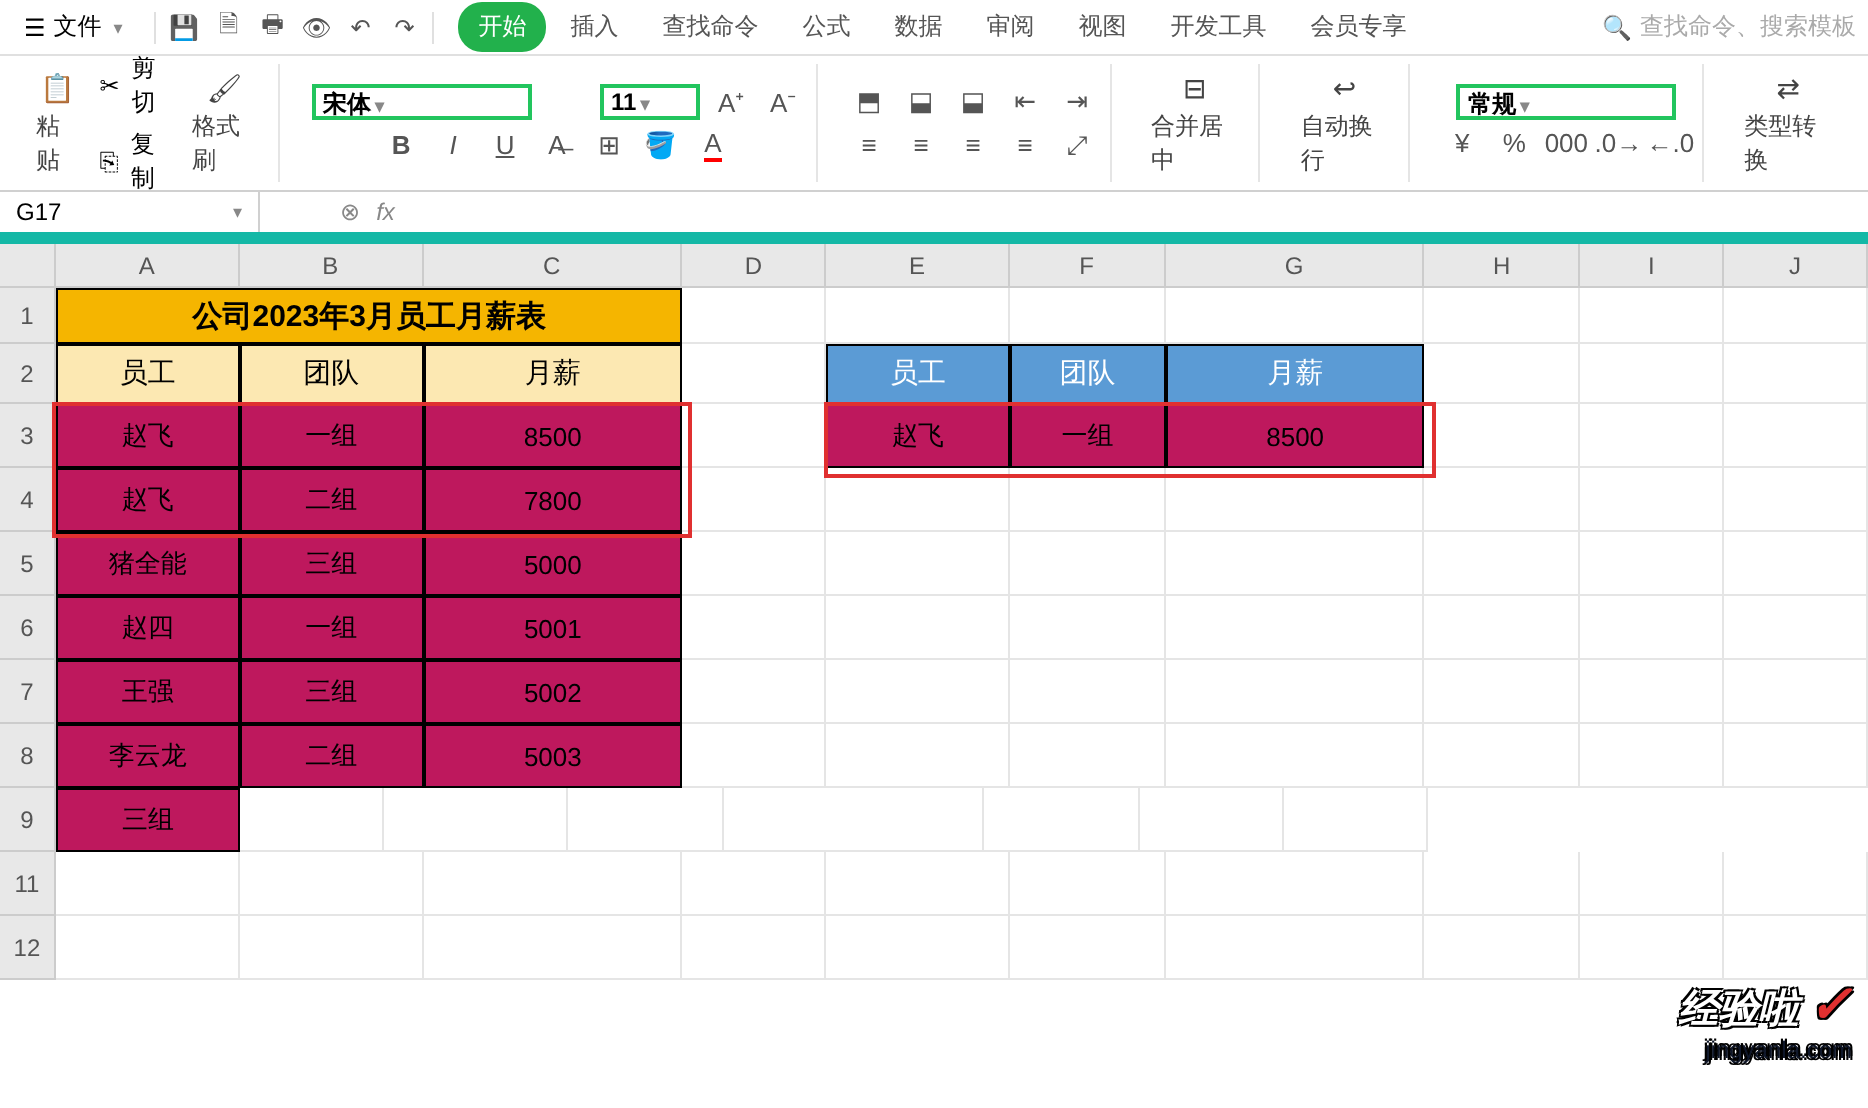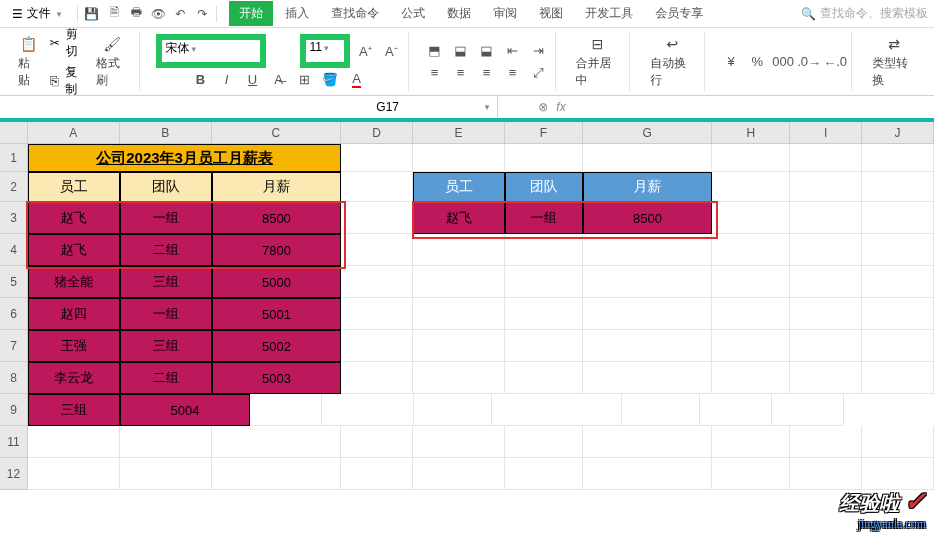--- a/index.html
+++ b/index.html
@@ -3,65 +3,65 @@
 <meta charset="utf-8">
 <style>
 * { box-sizing: border-box; margin: 0; padding: 0; font-family: "Microsoft YaHei", sans-serif; }
 body { background: #fff; width: 934px; height: 554px; overflow: hidden; position: relative; }
 
 .menubar { display: flex; align-items: center; height: 28px; background: #fff; border-bottom: 1px solid #e0e0e0; font-size: 12px; padding: 0 6px; gap: 4px; }
 .menubar .file-btn { display: flex; align-items: center; gap: 4px; padding: 2px 6px; }
 .menubar .qa-icons { display: flex; gap: 6px; margin-left: 6px; padding: 0 6px; border-left: 1px solid #e0e0e0; border-right: 1px solid #e0e0e0; }
 .menubar .qa-icons span { width: 16px; height: 16px; display: flex; align-items: center; justify-content: center; color: #555; }
 .menubar .tabs { display: flex; gap: 2px; margin-left: 8px; }
-.menubar .tab { padding: 4px 10px; cursor: pointer; color: #555; border-radius: 0; }
+.menubar .tab { padding: 4px 10px; cursor: pointer; color: #555; border-radius: 12px; }
 .menubar .tab.active { background: #22b14c; color: #fff; }
 .menubar .search { margin-left: auto; color: #aaa; font-size: 12px; display: flex; align-items: center; gap: 4px; }
 
 .ribbon { display: flex; align-items: center; height: 68px; background: #fff; border-bottom: 1px solid #d0d0d0; padding: 4px 8px; gap: 10px; font-size: 12px; }
 .rgroup { display: flex; flex-direction: column; gap: 2px; align-items: center; padding: 0 6px; border-right: 1px solid #e5e5e5; height: 100%; justify-content: center; }
 .rgroup.nb { border-right: none; }
 .rrow { display: flex; gap: 6px; align-items: center; }
 .ribbon-btn { display: flex; flex-direction: column; align-items: center; gap: 2px; padding: 2px 4px; cursor: pointer; color: #444; }
 .ribbon-btn .ico { width: 18px; height: 18px; display: flex; align-items: center; justify-content: center; font-size: 14px; }
-.font-select { border: 6px solid #22c55e; height: 34px; font-size: 12px; padding: 0 18px 0 4px; background: #fff; position: relative; }
+.font-select { border: 2px solid #22c55e; height: 18px; font-size: 12px; padding: 0 18px 0 4px; background: #fff; position: relative; font-weight: bold; }
 .font-select.small { width: 50px; margin-left: 28px; }
 .font-select.med { width: 110px; }
 .mini-btn { width: 20px; height: 20px; display: flex; align-items: center; justify-content: center; border: 1px solid transparent; cursor: pointer; font-size: 13px; color: #555; }
 
-.namebox-row { display: flex; align-items: center; height: 26px; border-bottom: 4px solid #14b8a6; font-size: 12px; justify-content: center; }
+.namebox-row { display: flex; align-items: center; height: 26px; border-bottom: 6px solid #14b8a6; font-size: 12px; }
 .namebox { width: 130px; border-right: 1px solid #d0d0d0; padding: 0 8px; display: flex; align-items: center; justify-content: space-between; height: 100%; }
 .fx-area { display: flex; align-items: center; gap: 8px; padding-left: 40px; color: #888; }
 
 .sheet-area { position: relative; }
 .col-headers { display: flex; height: 22px; }
 .corner { width: 28px; background: #e8e8e8; border-right: 1px solid #ccc; border-bottom: 1px solid #ccc; }
 .col-h { background: #e8e8e8; border-right: 1px solid #ccc; border-bottom: 1px solid #ccc; text-align: center; font-size: 12px; line-height: 22px; color: #555; }
 .row { display: flex; }
 .row-h { width: 28px; background: #e8e8e8; border-right: 1px solid #ccc; border-bottom: 1px solid #ccc; text-align: center; font-size: 12px; color: #555; display: flex; align-items: center; justify-content: center; }
 .cell { border-right: 1px solid #e5e5e5; border-bottom: 1px solid #e5e5e5; font-size: 13px; display: flex; align-items: center; justify-content: center; background: #fff; }
 
 .cA { width: 92px; } .cB { width: 92px; } .cC { width: 130px; }
 .cD { width: 72px; } .cE { width: 92px; } .cF { width: 78px; }
 .cG { width: 130px; } .cH { width: 78px; } .cI { width: 72px; } .cJ { width: 72px; }
 
 .r1 { height: 28px; } .r2 { height: 30px; } .rN { height: 32px; }
 
-.title-cell { background: #f5b500; font-weight: bold; font-size: 15px; border: 1px solid #000; text-decoration: underline; }
+.title-cell { background: #f5b500; font-weight: bold; font-size: 15px; border: 1px solid #000; }
 .hdr-cell { background: #fce8b2; border: 1px solid #000; font-size: 14px; }
 .data-cell { border: 1px solid #000; background: #be185d; }
 .blue-hdr { background: #5b9bd5; color: #fff; border: 1px solid #000; font-size: 14px; }
 
 .redbox1 { position: absolute; border: 2px solid #e03030; left: 26px; top: 79px; width: 320px; height: 68px; pointer-events: none; }
 .redbox2 { position: absolute; border: 2px solid #e03030; left: 412px; top: 79px; width: 306px; height: 38px; pointer-events: none; }
 
 .watermark { position: absolute; right: 8px; bottom: 22px; text-align: right; }
 .watermark .line1 { font-family: cursive; font-weight: bold; font-size: 20px; color: #fff; text-shadow: -1px -1px 0 #000,1px -1px 0 #000,-1px 1px 0 #000,1px 1px 0 #000; font-style: italic; }
 .watermark .line1 .chk { color: #e03030; font-size: 26px; }
-.watermark .line2 { font-size: 12px; color: #3b82f6; text-shadow: -1px -1px 0 #000,1px -1px 0 #000,-1px 1px 0 #000,1px 1px 0 #000; font-family: Liberation Serif, serif; }
+.watermark .line2 { font-size: 12px; color: #0f172a; text-shadow: -1px -1px 0 #000,1px -1px 0 #000,-1px 1px 0 #000,1px 1px 0 #000; }
 
 .caret { font-size: 9px; color: #888; margin-left: 2px; }
 </style>
 </head>
 <body>
 
 <div class="menubar">
   <div class="file-btn">
     <span>☰</span>
     <span>文件</span>
@@ -167,20 +167,23 @@
   </div>
   <div class="rgroup">
     <div class="ribbon-btn">
       <span class="ico">↩</span>
       <span>自动换行</span>
     </div>
   </div>
 
   <div class="rgroup">
     <div class="rrow">
+      <div class="font-select med"><span>常规</span><span class="caret">▾</span></div>
+    </div>
+    <div class="rrow">
       <div class="mini-btn">¥</div>
       <div class="mini-btn">%</div>
       <div class="mini-btn">000</div>
       <div class="mini-btn">.0→</div>
       <div class="mini-btn">←.0</div>
     </div>
   </div>
 
   <div class="rgroup nb">
     <div class="ribbon-btn">
@@ -317,21 +320,20 @@
         <div class="cell cE rN"></div>
         <div class="cell cF rN"></div>
         <div class="cell cG rN"></div>
         <div class="cell cH rN"></div>
         <div class="cell cI rN"></div>
         <div class="cell cJ rN"></div>
       </div>
       <div class="row rN">
         <div class="row-h rN">9</div>
         <div class="cell data-cell cB rN">三组</div>
-        <div class="cell data-cell cC rN">5004</div>
         <div class="cell cD rN"></div>
         <div class="cell cE rN"></div>
         <div class="cell cF rN"></div>
         <div class="cell cG rN"></div>
         <div class="cell cH rN"></div>
         <div class="cell cI rN"></div>
         <div class="cell cJ rN"></div>
       </div>
     </div>
 

